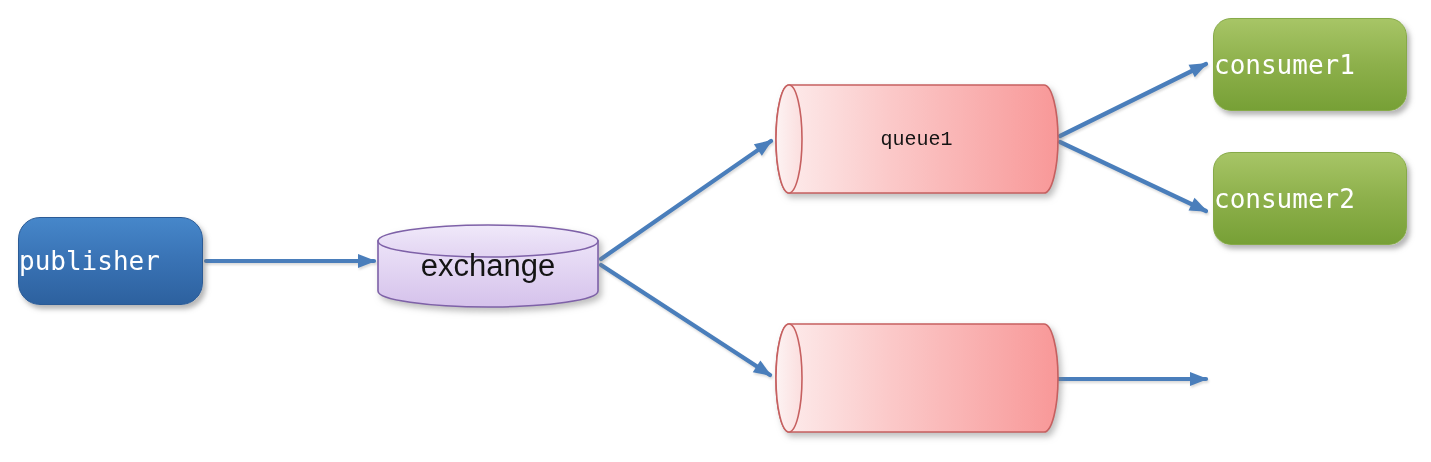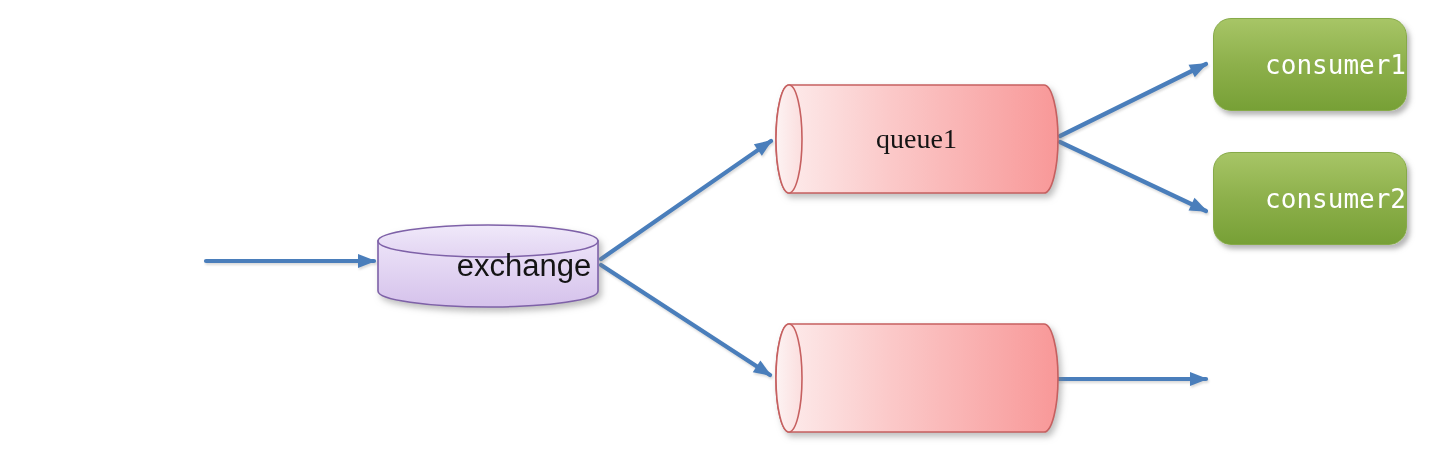--- a/index.html
+++ b/index.html
@@ -6,47 +6,47 @@
   #stage{
     position:relative;
     width:1431px;height:462px;
     background:#ffffff;
     font-family:"Liberation Sans", sans-serif;
     overflow:hidden;
   }
   #wires{position:absolute;left:0;top:0;width:1431px;height:462px;}
   .node{
     position:absolute;
-    display:flex;align-items:center;justify-content:flex-end;
+    display:flex;align-items:center;justify-content:flex-start;
     font-family:"DejaVu Sans Mono","Liberation Mono",monospace;
     font-size:26px;color:#ffffff;
     box-shadow:3px 4px 5px rgba(110,110,110,.5);
     box-sizing:border-box;
   }
   .node.blue{
     left:18px;top:217px;width:185px;height:88px;border-radius:22px;
     background:linear-gradient(180deg,#4687ca 0%,#3a74b6 45%,#2d619f 100%);
     border:1px solid #2b5b96;
   }
   .node.green{
     left:1213px;width:194px;height:93px;border-radius:18px;
     background:linear-gradient(180deg,#a7c566 0%,#8db04b 50%,#77a036 100%);
     border:1px solid #86aa49;
   }
   .lbl{
     position:absolute;
     display:flex;align-items:center;justify-content:center;
-    font-family:Liberation Serif, serif;
-    font-size:28px;color:#141414;
+    font-family:Liberation Mono, monospace;
+    font-size:20px;color:#141414;
     pointer-events:none;
   }
   .lbl.q{left:789px;width:255px;height:108px;}
   .lbl.x{
     left:378px;top:239px;width:220px;height:54px;
-    font-family:"Liberation Sans",sans-serif;font-size:31px;padding-left:36px;
+    font-family:"Liberation Sans",sans-serif;font-size:31px;
   }
   .shape-shadow{filter:drop-shadow(3px 4px 3px rgba(125,125,125,.5));}
   .arrow-shadow{filter:drop-shadow(1px 2px 1px rgba(150,150,150,.35));}
 </style>
 </head>
 <body>
 
 <div id="stage">
 
   <svg id="wires" viewBox="0 0 1431 462" xmlns="http://www.w3.org/2000/svg">
@@ -91,20 +91,23 @@
       <path d="M789,85 L1044,85 A14,54 0 0 1 1044,193 L789,193 A13,54 0 0 1 789,85 Z" fill="url(#gQueue)"></path>
       <ellipse cx="789" cy="139" rx="13" ry="54" fill="url(#gCap)"></ellipse>
     </g>
 
     <g class="shape-shadow" stroke="#c66060" stroke-width="1.6">
       <path d="M789,324 L1044,324 A14,54 0 0 1 1044,432 L789,432 A13,54 0 0 1 789,324 Z" fill="url(#gQueue)"></path>
       <ellipse cx="789" cy="378" rx="13" ry="54" fill="url(#gCap)"></ellipse>
     </g>
   </svg>
 
+  <div class="node blue">
+    <span>publisher</span>
+  </div>
 
   <div class="node green" style="top:18px">
     <span>consumer1</span>
   </div>
   <div class="node green" style="top:152px">
     <span>consumer2</span>
   </div>
 
   <div class="lbl x">exchange</div>
   <div class="lbl q" style="top:85px">queue1</div>

